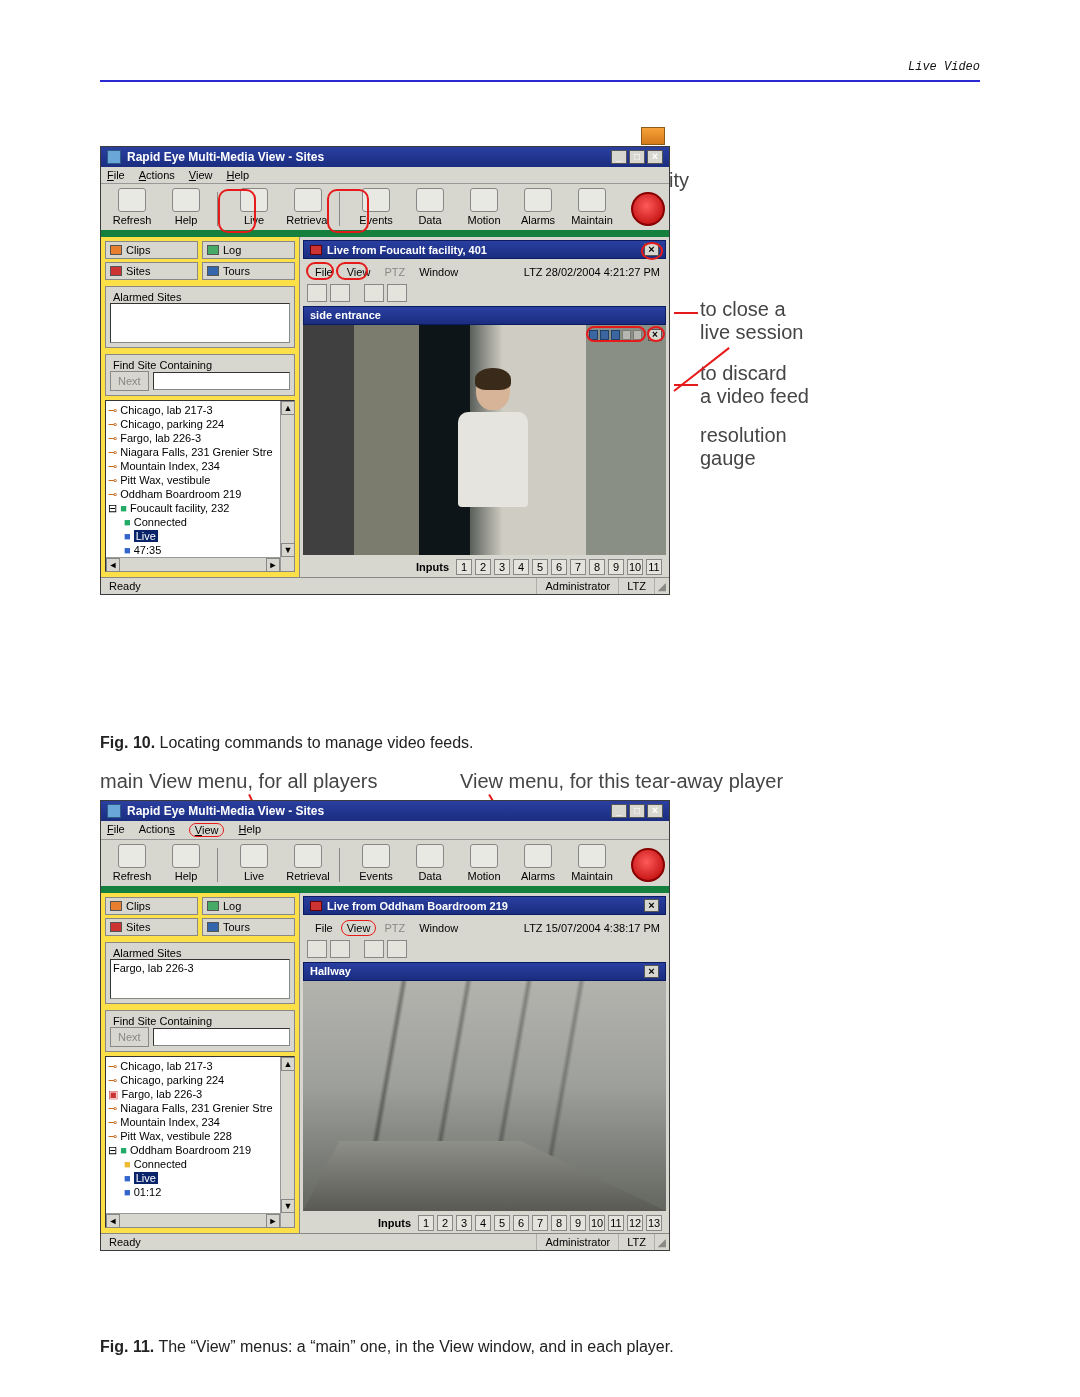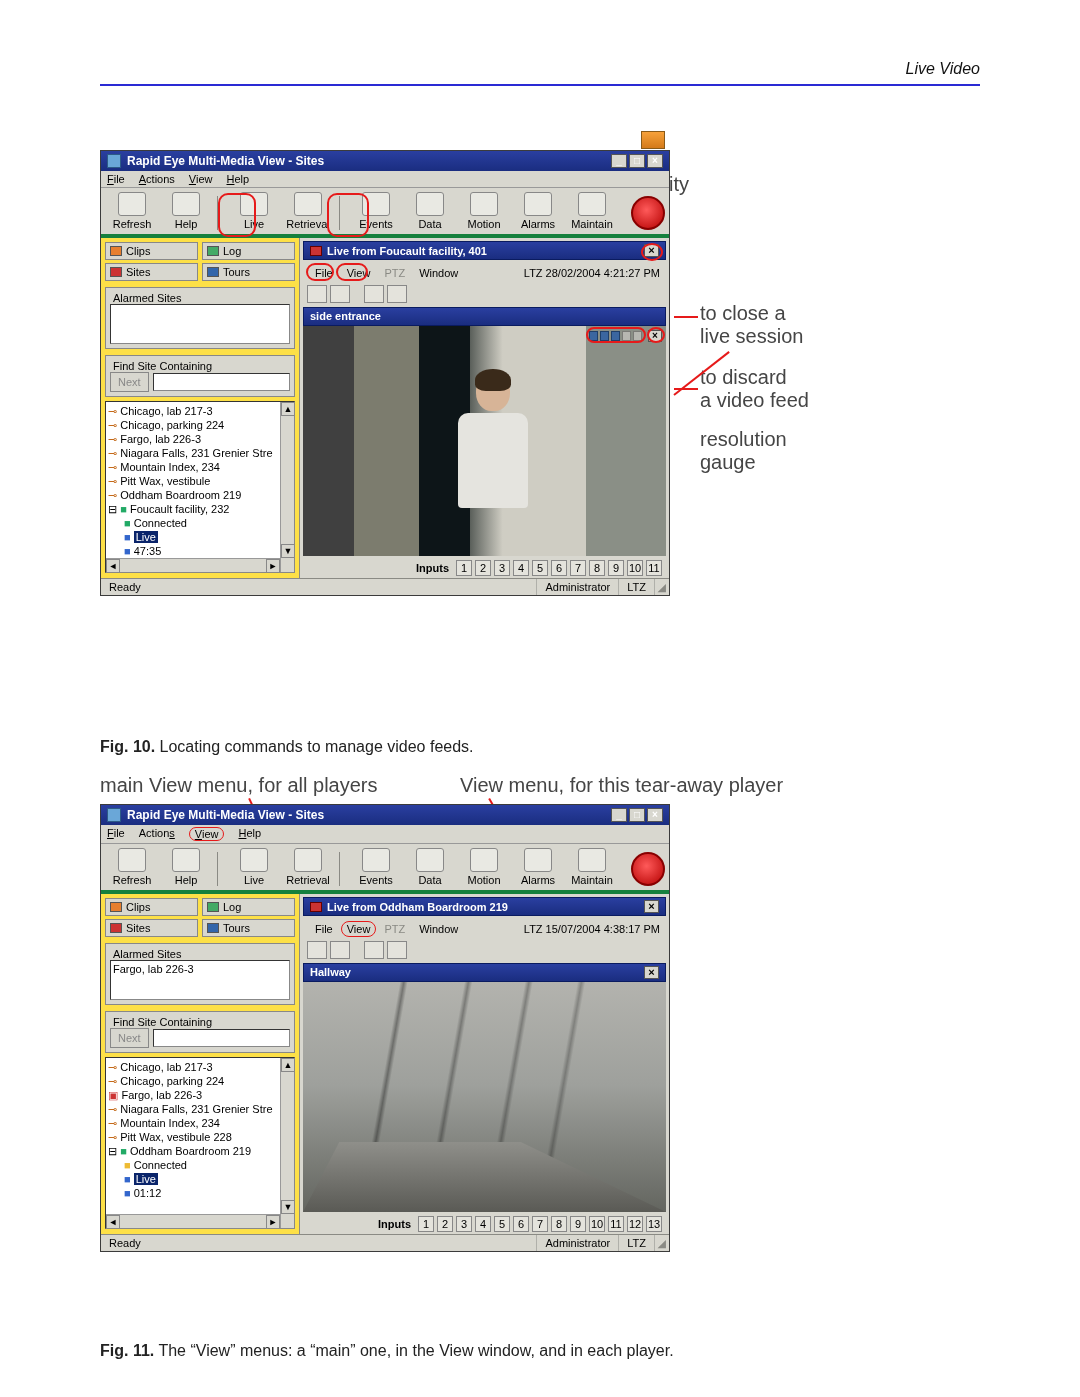--- a/index.html
+++ b/index.html
@@ -13,22 +13,22 @@
   }
   .page {
     width: 1080px;
     padding: 60px 100px 70px 100px;
     position: relative;
   }
   .hr-blue { border: none; border-top: 2px solid #2a2ad4; margin: 0 0 6px 0; }
   .header-right {
     text-align: right;
     font-style: italic;
-    font-family: Liberation Sans, sans-serif;
-    font-size: 16px;
+    font-family: Liberation Mono, monospace;
+    font-size: 12px;
     margin: 0 0 6px 0;
     color: #111;
   }
   .fig-wrap { position: relative; margin-top: 10px; }
   .ann-top-left, .ann-top-right {
     position: absolute;
     top: 0;
     font-size: 20px;
     color: #454545;
     line-height: 1.15;
@@ -68,21 +68,21 @@
     padding: 2px 6px;
     display: flex; gap: 14px;
     border-bottom: 1px solid #999;
   }
   .menubar span { cursor: default; }
   .menubar span u { text-decoration: underline; }
   .toolbar {
     display: flex;
     background: #d8d7cf;
     padding: 4px 4px 4px 4px;
-    border-bottom: 4px solid #15803d;
+    border-bottom: 7px solid #15803d;
     align-items: flex-end;
     position: relative;
   }
   .toolbar .tbtn {
     width: 54px; text-align: center;
     font-size: 11px;
   }
   .toolbar .tbtn .ico {
     width: 28px; height: 24px; margin: 0 auto 2px auto;
     border: 1px solid #888; background: #e9e9e3; border-radius: 3px;

